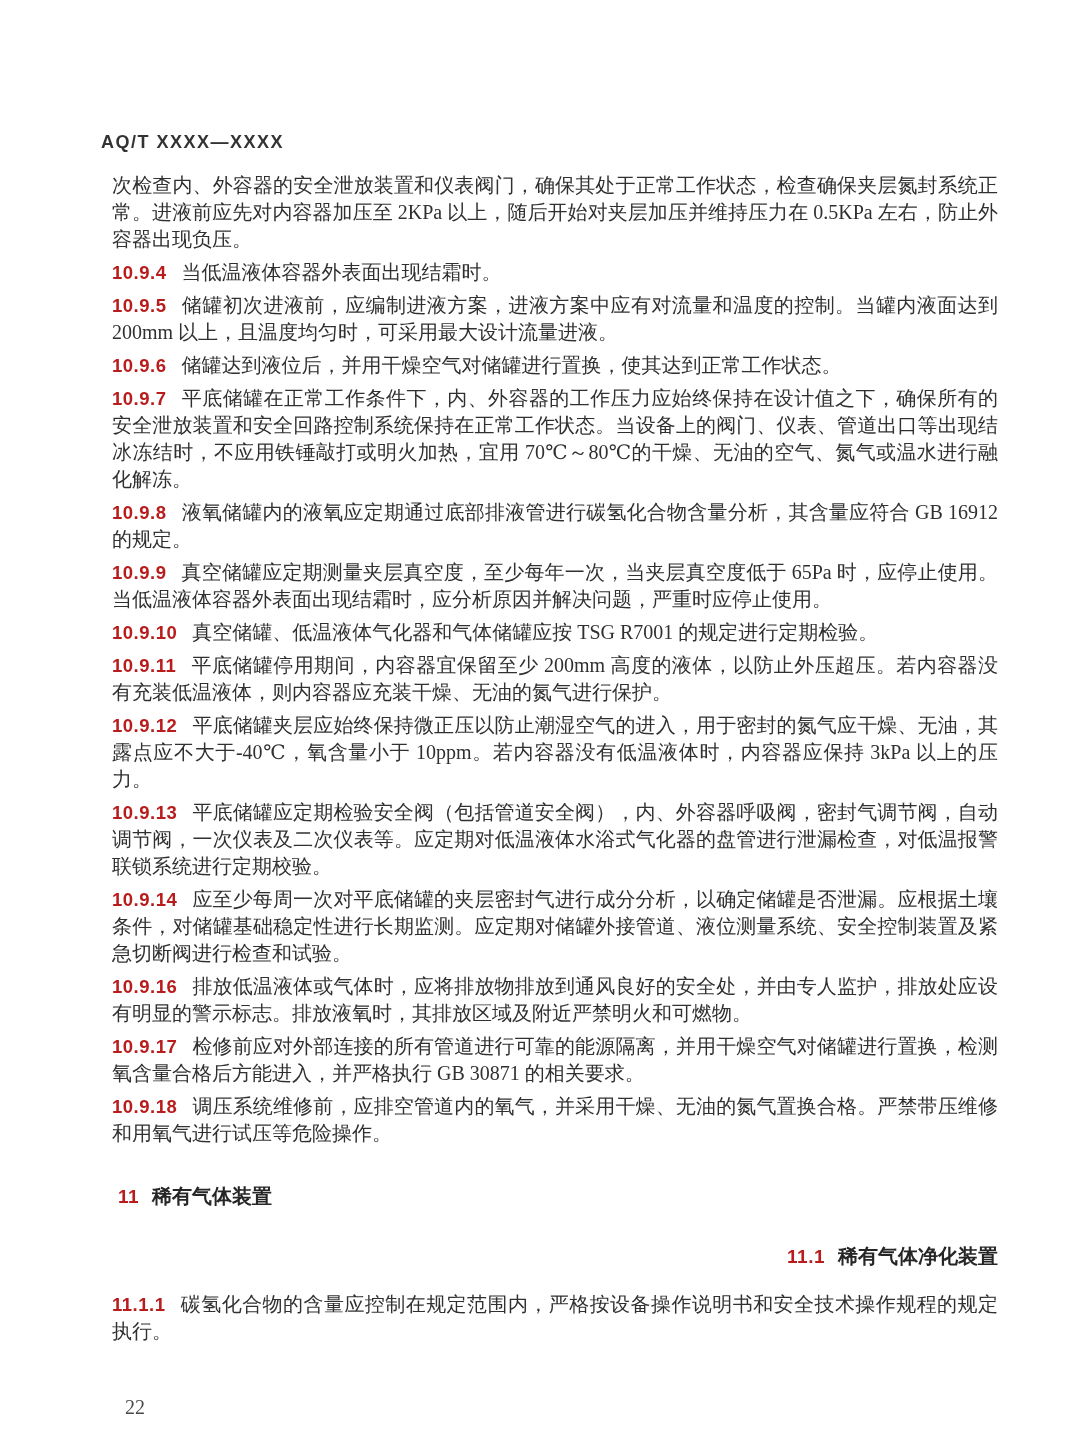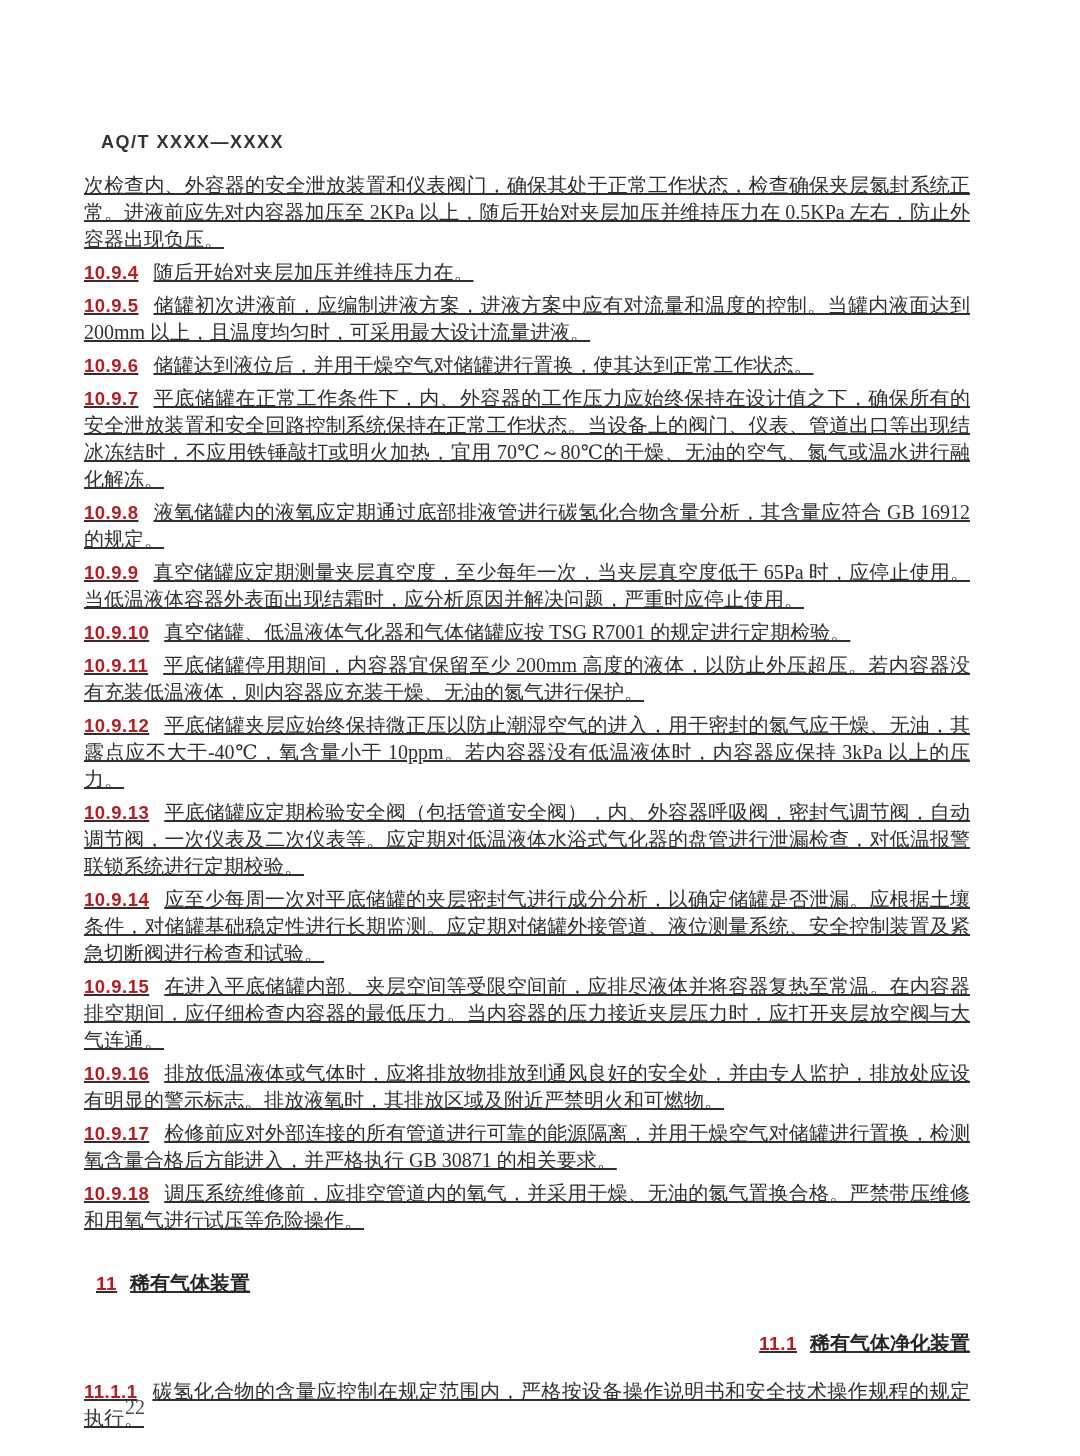--- a/index.html
+++ b/index.html
@@ -21,24 +21,23 @@
     left: 101px;
     top: 132px;
     font-family: "Liberation Sans", "DejaVu Sans", sans-serif;
     font-weight: 700;
     font-size: 18px;
     letter-spacing: 1.5px;
     color: #333333;
   }
   .doc-body {
     position: absolute;
-    left: 84px;
+    left: 112px;
     top: 172px;
     width: 886px;
-    text-decoration: underline;
   }
   .para {
     margin: 0 0 6px 0;
     font-size: 20px;
     line-height: 27px;
     text-align: justify;
     color: #303030;
   }
   .clause-num {
     font-family: "Liberation Sans", "DejaVu Sans", sans-serif;
@@ -50,51 +49,50 @@
     white-space: nowrap;
   }
   .heading {
     font-family: "Liberation Sans", "DejaVu Sans", sans-serif;
     font-weight: 700;
     font-size: 20px;
     color: #262626;
     text-align: left;
   }
   .heading .clause-num { font-size: 19px; margin-right: 13px; }
-  .heading-l1 { margin: 36px 0 33px 12px; }
+  .heading-l1 { margin: 36px 0 33px 6px; }
   .heading-l2 { margin: 0 0 21px 0; text-align: right; }
   .page-number {
     position: absolute;
     left: 125px;
     top: 1396px;
     font-size: 20px;
     color: #4a4a4a;
     font-family: "Liberation Serif", "DejaVu Serif", serif;
   }
 </style>
 </head>
 <body>
 
 <div class="page">
   <div class="running-header">AQ/T XXXX—XXXX</div>
 
   <div class="doc-body" id="doc-body">
       <p class="para"><span>次检查内、外容器的安全泄放装置和仪表阀门，确保其处于正常工作状态，检查确保夹层氮封系统正常。进液前应先对内容器加压至 2KPa 以上，随后开始对夹层加压并维持压力在 0.5KPa 左右，防止外容器出现负压。</span></p>
-      <p class="para"><span class="clause-num">10.9.4</span><span>随后开始对夹层加压并维持压力在。</span></p>
+      <p class="para"><span class="clause-num">10.9.4</span><span>当低温液体容器外表面出现结霜时。</span></p>
       <p class="para"><span class="clause-num">10.9.5</span><span>储罐初次进液前，应编制进液方案，进液方案中应有对流量和温度的控制。当罐内液面达到 200mm 以上，且温度均匀时，可采用最大设计流量进液。</span></p>
       <p class="para"><span class="clause-num">10.9.6</span><span>储罐达到液位后，并用干燥空气对储罐进行置换，使其达到正常工作状态。</span></p>
       <p class="para"><span class="clause-num">10.9.7</span><span>平底储罐在正常工作条件下，内、外容器的工作压力应始终保持在设计值之下，确保所有的安全泄放装置和安全回路控制系统保持在正常工作状态。当设备上的阀门、仪表、管道出口等出现结冰冻结时，不应用铁锤敲打或明火加热，宜用 70℃～80℃的干燥、无油的空气、氮气或温水进行融化解冻。</span></p>
       <p class="para"><span class="clause-num">10.9.8</span><span>液氧储罐内的液氧应定期通过底部排液管进行碳氢化合物含量分析，其含量应符合 GB 16912 的规定。</span></p>
       <p class="para"><span class="clause-num">10.9.9</span><span>真空储罐应定期测量夹层真空度，至少每年一次，当夹层真空度低于 65Pa 时，应停止使用。当低温液体容器外表面出现结霜时，应分析原因并解决问题，严重时应停止使用。</span></p>
       <p class="para"><span class="clause-num">10.9.10</span><span>真空储罐、低温液体气化器和气体储罐应按 TSG R7001 的规定进行定期检验。</span></p>
       <p class="para"><span class="clause-num">10.9.11</span><span>平底储罐停用期间，内容器宜保留至少 200mm 高度的液体，以防止外压超压。若内容器没有充装低温液体，则内容器应充装干燥、无油的氮气进行保护。</span></p>
       <p class="para"><span class="clause-num">10.9.12</span><span>平底储罐夹层应始终保持微正压以防止潮湿空气的进入，用于密封的氮气应干燥、无油，其露点应不大于-40℃，氧含量小于 10ppm。若内容器没有低温液体时，内容器应保持 3kPa 以上的压力。</span></p>
       <p class="para"><span class="clause-num">10.9.13</span><span>平底储罐应定期检验安全阀（包括管道安全阀），内、外容器呼吸阀，密封气调节阀，自动调节阀，一次仪表及二次仪表等。应定期对低温液体水浴式气化器的盘管进行泄漏检查，对低温报警联锁系统进行定期校验。</span></p>
       <p class="para"><span class="clause-num">10.9.14</span><span>应至少每周一次对平底储罐的夹层密封气进行成分分析，以确定储罐是否泄漏。应根据土壤条件，对储罐基础稳定性进行长期监测。应定期对储罐外接管道、液位测量系统、安全控制装置及紧急切断阀进行检查和试验。</span></p>
-      <p class="para"><span class="clause-num">10.9.15</span><span>在进入平底储罐内部、夹层空间等受限空间前，应排尽液体并将容器复热至常温。在内容器排空期间，应仔细检查内容器的最低压力。当内容器的压力接近夹层压力时，应打开夹层放空阀与大气连通。</span></p>
       <p class="para"><span class="clause-num">10.9.16</span><span>排放低温液体或气体时，应将排放物排放到通风良好的安全处，并由专人监护，排放处应设有明显的警示标志。排放液氧时，其排放区域及附近严禁明火和可燃物。</span></p>
       <p class="para"><span class="clause-num">10.9.17</span><span>检修前应对外部连接的所有管道进行可靠的能源隔离，并用干燥空气对储罐进行置换，检测氧含量合格后方能进入，并严格执行 GB 30871 的相关要求。</span></p>
       <p class="para"><span class="clause-num">10.9.18</span><span>调压系统维修前，应排空管道内的氧气，并采用干燥、无油的氮气置换合格。严禁带压维修和用氧气进行试压等危险操作。</span></p>
       <div class="heading heading-l1"><span class="clause-num">11</span><span>稀有气体装置</span></div>
       <div class="heading heading-l2"><span class="clause-num">11.1</span><span>稀有气体净化装置</span></div>
       <p class="para"><span class="clause-num">11.1.1</span><span>碳氢化合物的含量应控制在规定范围内，严格按设备操作说明书和安全技术操作规程的规定执行。</span></p>
     </div>
 
   <div class="page-number">22</div>
 </div>

